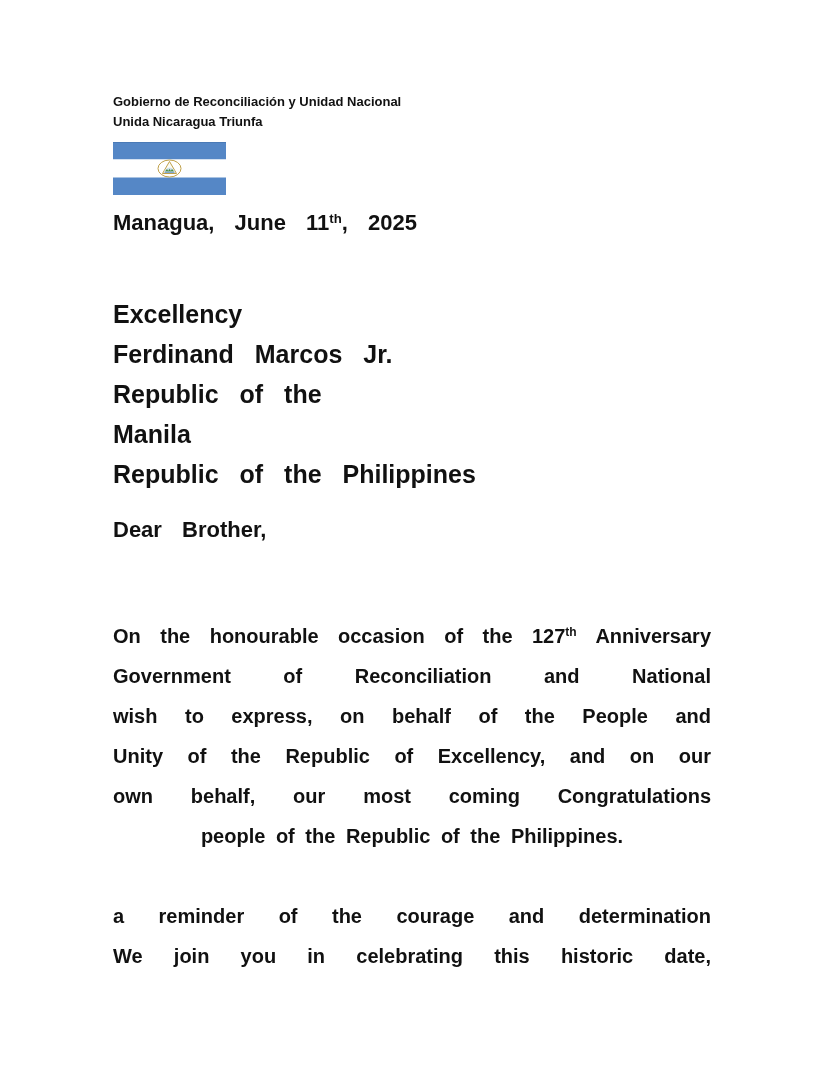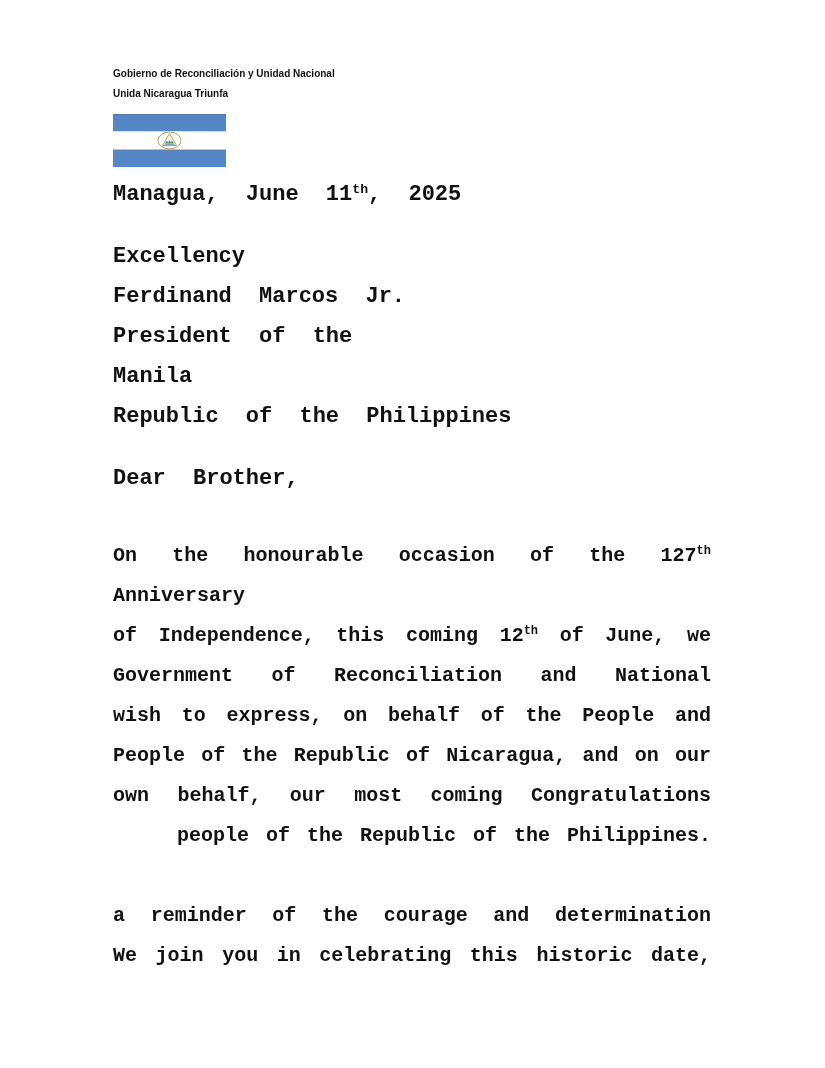--- a/index.html
+++ b/index.html
@@ -13,69 +13,70 @@
     color: #0d0d0d;
   }
   .content {
     padding: 0 114px 0 113px;
   }
   
   .letterhead {
     padding-top: 64px;
     font-family: "Liberation Sans", "DejaVu Sans", sans-serif;
     font-weight: 700;
-    font-size: 10px;
+    font-size: 13px;
     line-height: 20px;
     color: #111111;
+    margin-top: 28px;
   }
   
   .flag {
     display: block;
     margin-top: 10px;
     width: 113px;
     height: 53px;
   }
   
   .mono {
-    font-family: Liberation Mono, monospace;
+    font-family: Liberation Sans, sans-serif;
     font-weight: 700;
     color: #111111;
   }
   .dateline {
     margin-top: 13px;
     font-size: 22px;
     line-height: 30px;
     word-spacing: 14px;
     white-space: nowrap;
   }
   .recipient {
-    margin-top: 32px;
-    font-size: 22px;
+    margin-top: 61px;
+    font-size: 25px;
     line-height: 30px;
     word-spacing: 14px;
   }
   .salutation {
-    margin-top: 22px;
+    margin-top: 16px;
     font-size: 22px;
     line-height: 30px;
     word-spacing: 14px;
   }
   .letter-body {
-    margin-top: 42px;
+    margin-top: 71px;
     font-size: 20px;
     line-height: 40px;
   }
   .paragraph + .paragraph { margin-top: 40px; }
   .line { min-height: 40px; }
   .line.just {
     text-align: justify;
     text-align-last: justify;
   }
   .line.no-just {
-    text-align: right;
+    text-align: center;
     word-spacing: 5px;
   }
   sup {
     font-size: 60%;
     vertical-align: baseline;
     position: relative;
     top: -0.55em;
     line-height: 0;
   }
 </style>
@@ -103,34 +104,33 @@
       <polygon points="57.5,29.5 59,27 61,29.5" fill="#4a8f3c"></polygon>
       <rect x="51.5" y="29.6" width="10" height="1.4" fill="#7fa8d0"></rect>
     </g>
   </svg>
 
   <div class="mono dateline"><span>Managua, June 11</span><sup>th</sup><span>, 2025</span></div>
 
   <div class="mono recipient">
       <div class="line">Excellency</div>
       <div class="line">Ferdinand Marcos Jr.</div>
-      <div class="line">President of the</div>
+      <div class="line">Republic of the</div>
       <div class="line">Manila</div>
       <div class="line">Republic of the Philippines</div>
     </div>
 
   <div class="mono salutation">Dear Brother,</div>
 
   <div class="mono letter-body">
       <div class="paragraph">
         <div class="line just"><span>On the honourable occasion of the 127</span><sup>th</sup><span> Anniversary</span></div>
-        <div class="line just"><span>of Independence, this coming 12</span><sup>th</sup><span> of June, we</span></div>
         <div class="line just"><span>Government of Reconciliation and National</span></div>
         <div class="line just"><span>wish to express, on behalf of the People and</span></div>
-        <div class="line just"><span>People of the Republic of Nicaragua, and on our</span></div>
+        <div class="line just"><span>Unity of the Republic of Excellency, and on our</span></div>
         <div class="line just"><span>own behalf, our most coming Congratulations</span></div>
         <div class="line no-just"><span>people of the Republic of the Philippines.</span></div>
       </div>
       <div class="paragraph">
         <div class="line just"><span>a reminder of the courage and determination</span></div>
         <div class="line just"><span>We join you in celebrating this historic date,</span></div>
       </div>
     </div>
 
 </div>

